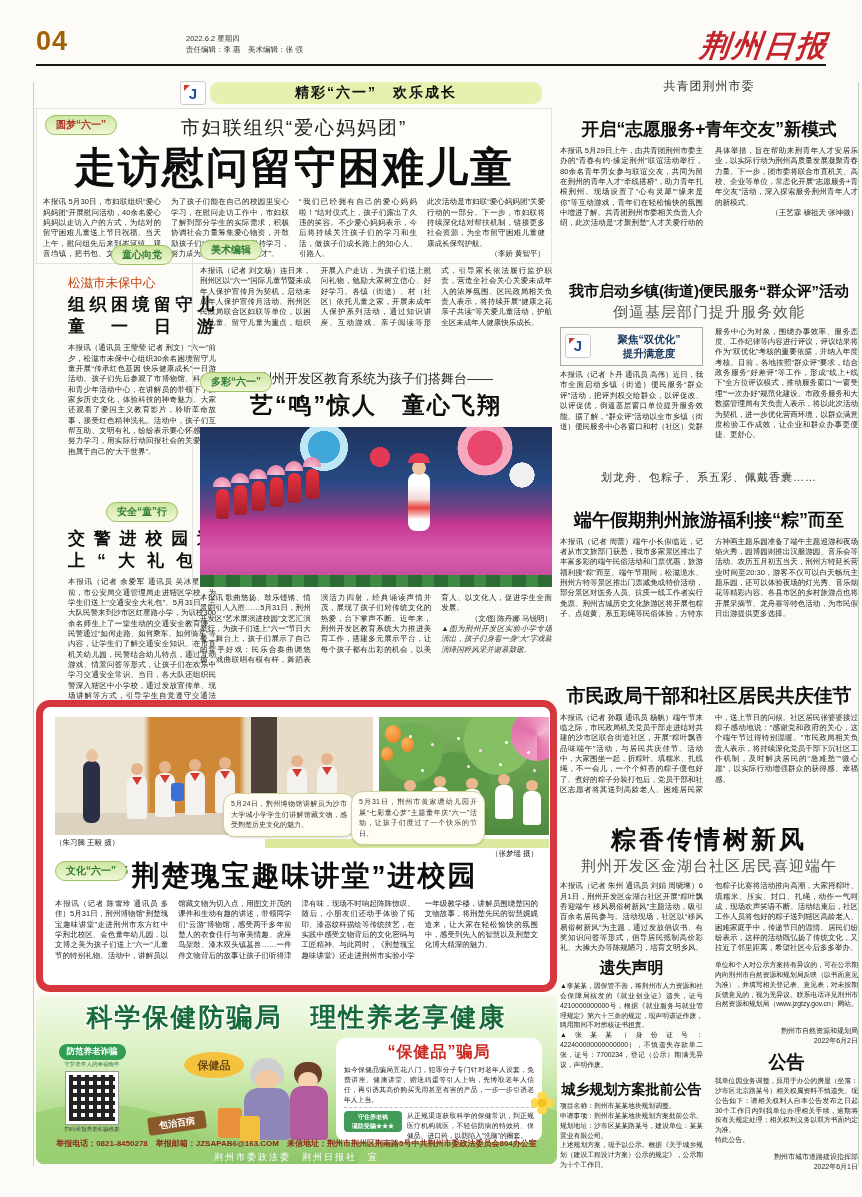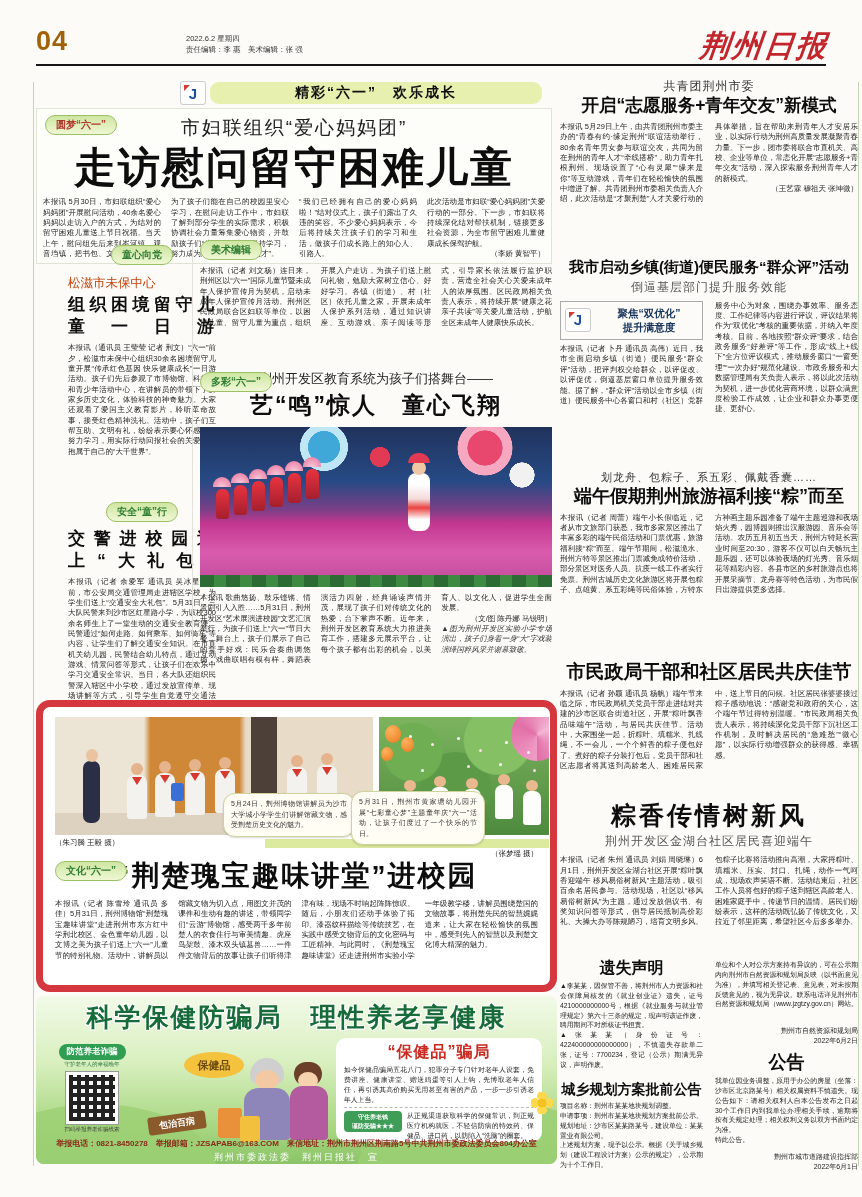--- a/index.html
+++ b/index.html
@@ -103,22 +103,22 @@
   .ad-tip{display:flex;gap:5px;align-items:flex-start;}
   .ad-tip-label{flex:0 0 52px;background:#3f9d57;color:#fff;font-size:6px;font-weight:bold;border-radius:4px;padding:2px 3px;text-align:center;line-height:1.4;}
   .ad-tip-text{font-size:6.8px;line-height:1.45;color:#222;text-align:justify;}
   .ad-flower{position:absolute;right:4px;top:96px;width:22px;height:22px;background:radial-gradient(circle at 50% 50%,#f5c11e 0 28%,transparent 30%),radial-gradient(circle at 50% 18%,#ffd84d 0 22%,transparent 24%),radial-gradient(circle at 82% 50%,#ffd84d 0 22%,transparent 24%),radial-gradient(circle at 50% 82%,#ffd84d 0 22%,transparent 24%),radial-gradient(circle at 18% 50%,#ffd84d 0 22%,transparent 24%);}
   .ad-contact{position:absolute;left:0;right:0;top:142px;text-align:center;font-size:8px;font-weight:bold;color:#8a2a18;}
   .ad-credit{position:absolute;left:0;right:0;top:155px;text-align:center;font-size:9px;color:#fff;letter-spacing:2px;}
   
   .rcol{position:absolute;left:560px;top:78px;width:298px;}
   .r-art{position:absolute;left:0;width:298px;}
   .r-kicker{text-align:center;font-size:12px;color:#333;letter-spacing:1px;}
-  .r-headline{text-align:center;font-weight:900;color:#0d0d0d;line-height:1.25;}
-  .r-sub{text-align:center;font-size:12px;color:#555;letter-spacing:1px;margin-top:2px;}
+  .r-headline{text-align:center;font-weight:900;color:#0d0d0d;line-height:1.25;margin-top:24px;}
+  .r-sub{text-align:center;font-size:15px;color:#555;letter-spacing:1px;margin-top:2px;}
   .r-cols2{margin-top:5px;column-count:2;column-gap:12px;}
   .focus-box{border:1px solid #aaa;padding:4px;display:flex;gap:5px;align-items:center;margin-bottom:4px;}
   .focus-text{font-size:10.5px;font-weight:bold;color:#16335c;line-height:1.4;text-align:center;flex:1;}
   
   .notices{position:absolute;left:560px;top:958px;width:298px;display:flex;gap:12px;}
   .notices .ncol{flex:1;}
   .n-title{text-align:center;font-weight:900;color:#0d0d0d;}
   .n-body{font-size:6.8px;line-height:1.45;text-align:justify;color:#222;margin-top:2px;}
   .n-sig{font-size:7px;text-align:right;color:#222;white-space:pre-line;margin-top:2px;}
 </style>

